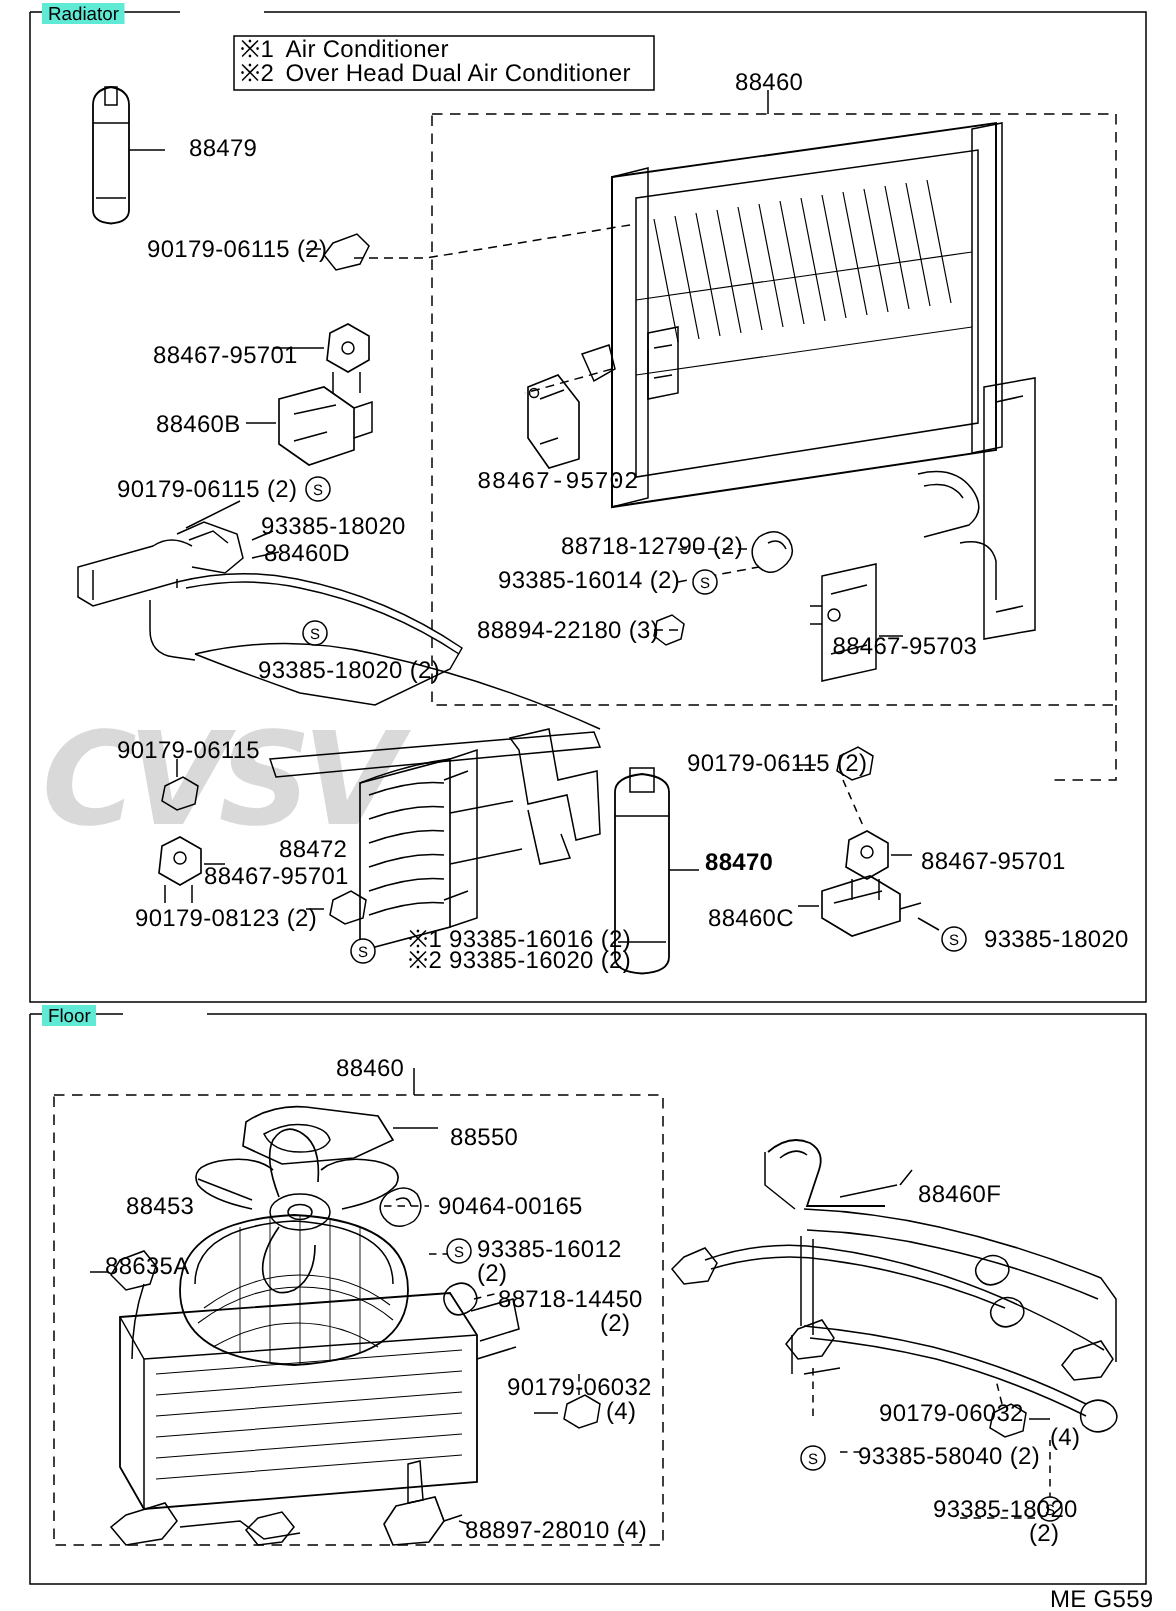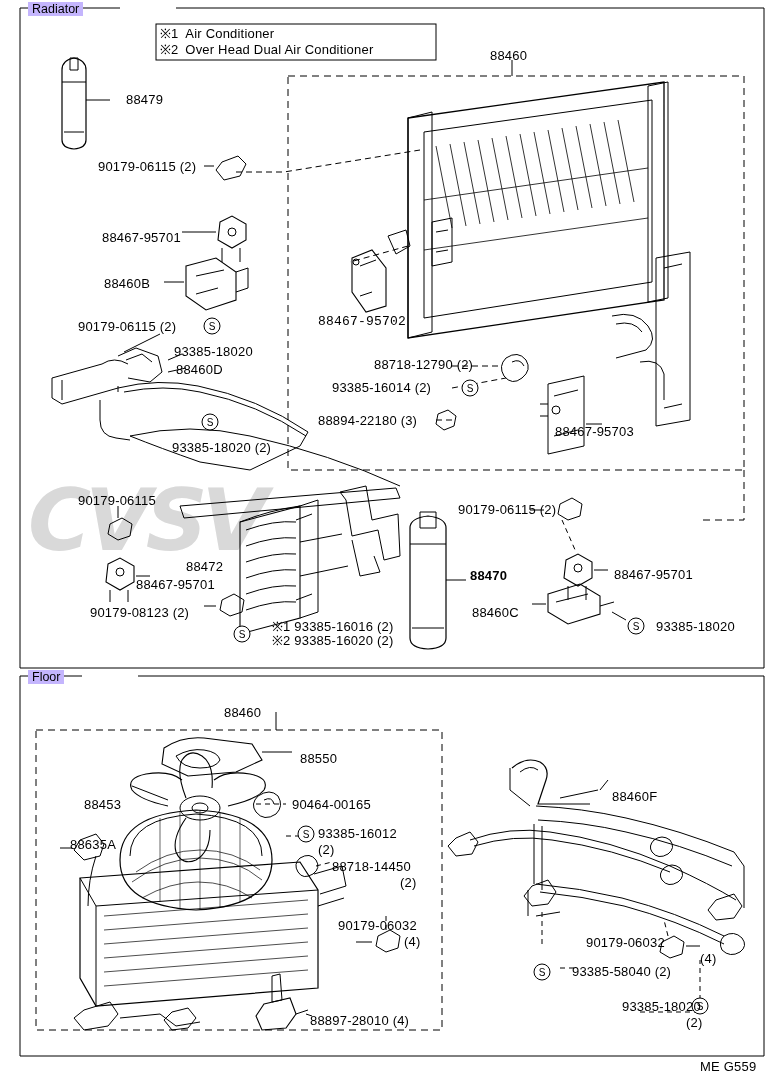--- a/index.html
+++ b/index.html
@@ -7,29 +7,29 @@
     width:784px;height:1074px;
     background:#ffffff;
     font-family:"Liberation Sans", sans-serif;
     color:#000;
     position:relative;
     overflow:hidden;
   }
   #sheet{position:absolute;left:0;top:0;width:784px;height:1074px;}
   .lbl{
     position:absolute;
-    font-size:13px;
+    font-size:16px;
     white-space:nowrap;
     letter-spacing:0.2px;
     line-height:13px;
   }
   .sect-title{
     position:absolute;
     font-size:12.5px;
-    background:#c4b5fd;
+    background:#5eead4;
     padding:0 4px;
   }
   .wm{
     position:absolute;
     font-family:"DejaVu Sans", sans-serif;
     font-weight:bold;
     font-style:italic;
     font-size:86px;
     color:#d9d9d9;
     letter-spacing:-6px;

